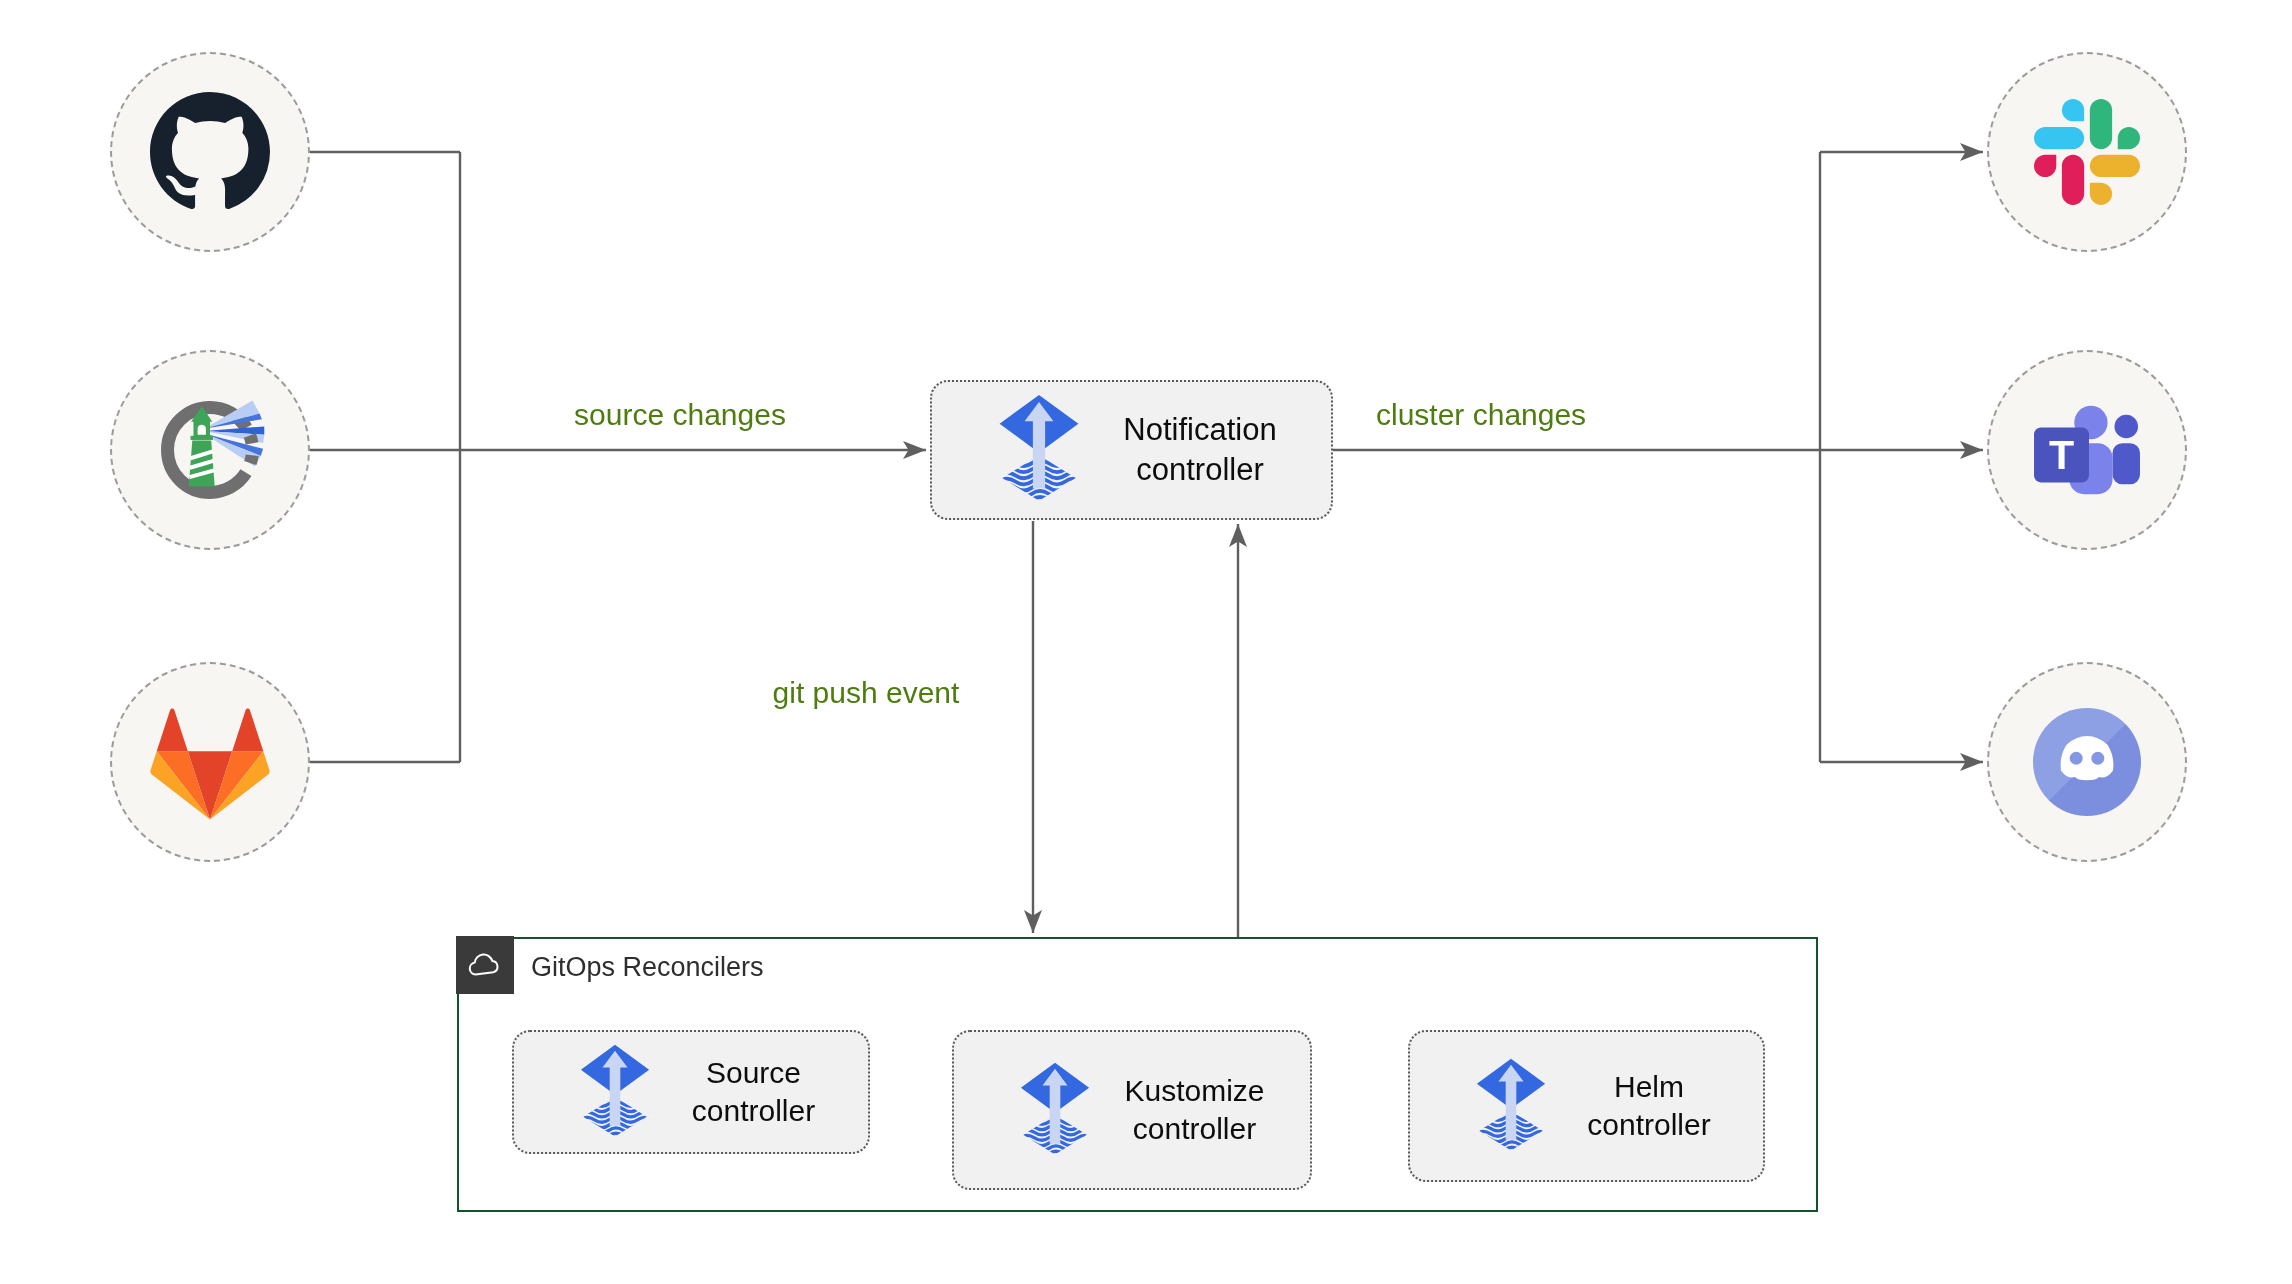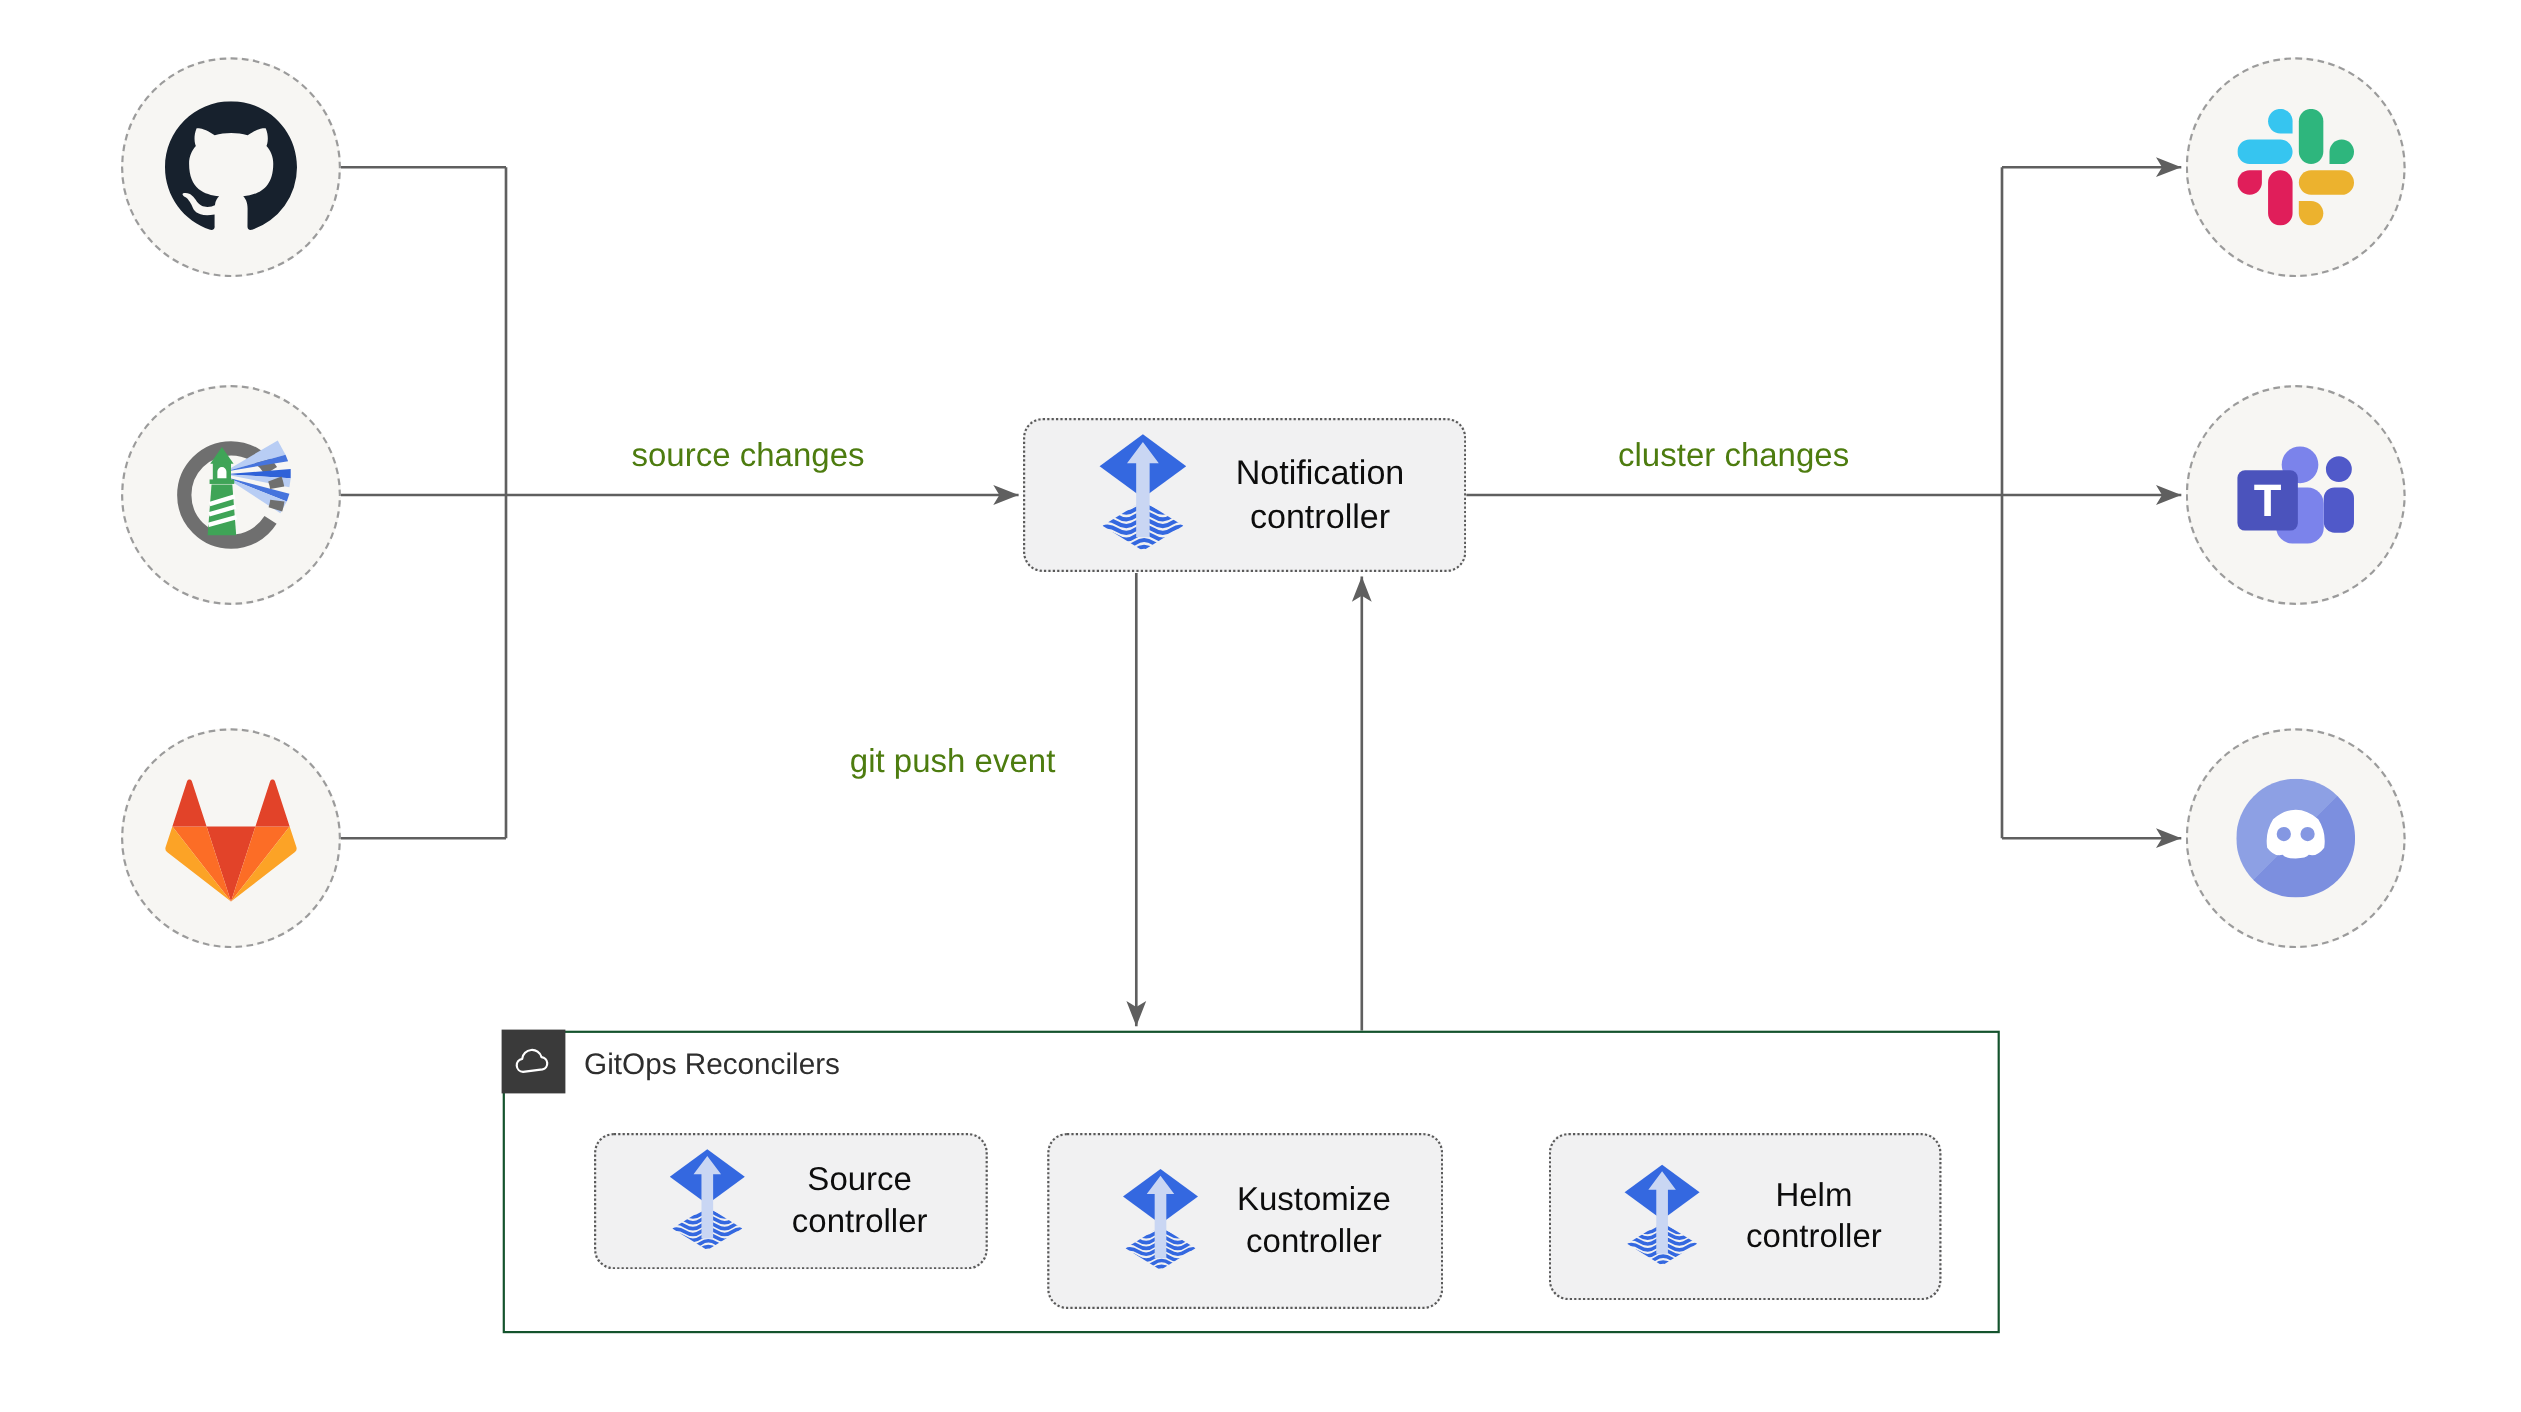--- a/index.html
+++ b/index.html
@@ -66,21 +66,21 @@
       <path d="M1820 152 H1983" marker-end="url(#arrow)"></path>
       <path d="M1820 762 H1983" marker-end="url(#arrow)"></path>
       <path d="M1033 521 V933" marker-end="url(#arrow)"></path>
       <path d="M1238 937 V524" marker-end="url(#arrow)"></path>
       <path d="M872 1090 H946" marker-end="url(#arrow)"></path>
       <path d="M1314 1090 H1402" marker-end="url(#arrow)"></path>
     </g>
   </svg>
 
   <div class="edge-label" style="left:480px;top:398px;width:400px;text-align:center;">source changes</div>
-  <div class="edge-label" style="left:1376px;top:398px;width:400px;text-align:center;">cluster changes</div>
+  <div class="edge-label" style="left:1376px;top:398px;width:400px;">cluster changes</div>
   <div class="edge-label" style="left:716px;top:676px;width:300px;text-align:center;">git push event</div>
 
   <div class="circle-node" style="left:110px;top:52px;">
     <svg width="120" height="120" viewBox="0 0 16 16">
       <path fill="#17212d" d="M8 0C3.58 0 0 3.58 0 8c0 3.54 2.29 6.53 5.47 7.59.4.07.55-.17.55-.38 0-.19-.01-.82-.01-1.49-2.01.37-2.53-.49-2.69-.94-.09-.23-.48-.94-.82-1.13-.28-.15-.68-.52-.01-.53.63-.01 1.08.58 1.23.82.72 1.21 1.87.87 2.33.66.07-.52.28-.87.51-1.07-1.78-.2-3.64-.89-3.64-3.95 0-.87.31-1.59.82-2.15-.08-.2-.36-1.02.08-2.12 0 0 .67-.21 2.2.82.64-.18 1.32-.27 2-.27s1.36.09 2 .27c1.53-1.04 2.2-.82 2.2-.82.44 1.1.16 1.92.08 2.12.51.56.82 1.27.82 2.15 0 3.06-1.87 3.75-3.65 3.95.29.25.54.73.54 1.48 0 1.07-.01 1.93-.01 2.2 0 .21.15.46.55.38A8.01 8.01 0 0 0 16 8c0-4.42-3.58-8-8-8z"></path>
     </svg>
   </div>
 
   <div class="circle-node" style="left:110px;top:350px;">
     <svg width="118" height="118" viewBox="0 0 100 100">
@@ -175,21 +175,21 @@
   </div>
 
   <div class="gitops-box">
     <div class="gitops-header-sq">
       <svg width="36" height="27" viewBox="0 0 36 27">
         <path d="M8.5 22.5 a6 6 0 0 1 -.8 -11.9 9 9 0 0 1 17.6 -1.6 5.7 5.7 0 0 1 .9 11.2 z" fill="none" stroke="#ffffff" stroke-width="2" stroke-linejoin="round"></path>
       </svg>
     </div>
     <div class="gitops-title">GitOps Reconcilers</div>
 
-    <div class="ctrl-node small-node" style="left:53px;top:91px;width:358px;height:124px;margin-left:28px;">
+    <div class="ctrl-node small-node" style="left:53px;top:91px;width:358px;height:124px;">
       <span class="fluxwrap">
         <svg width="76" height="97" viewBox="0 0 100 128">
             <use href="#flux-logo"></use>
           </svg>
       </span>
       <div class="node-label">
         <div>Source</div>
         <div>controller</div>
       </div>
     </div>

